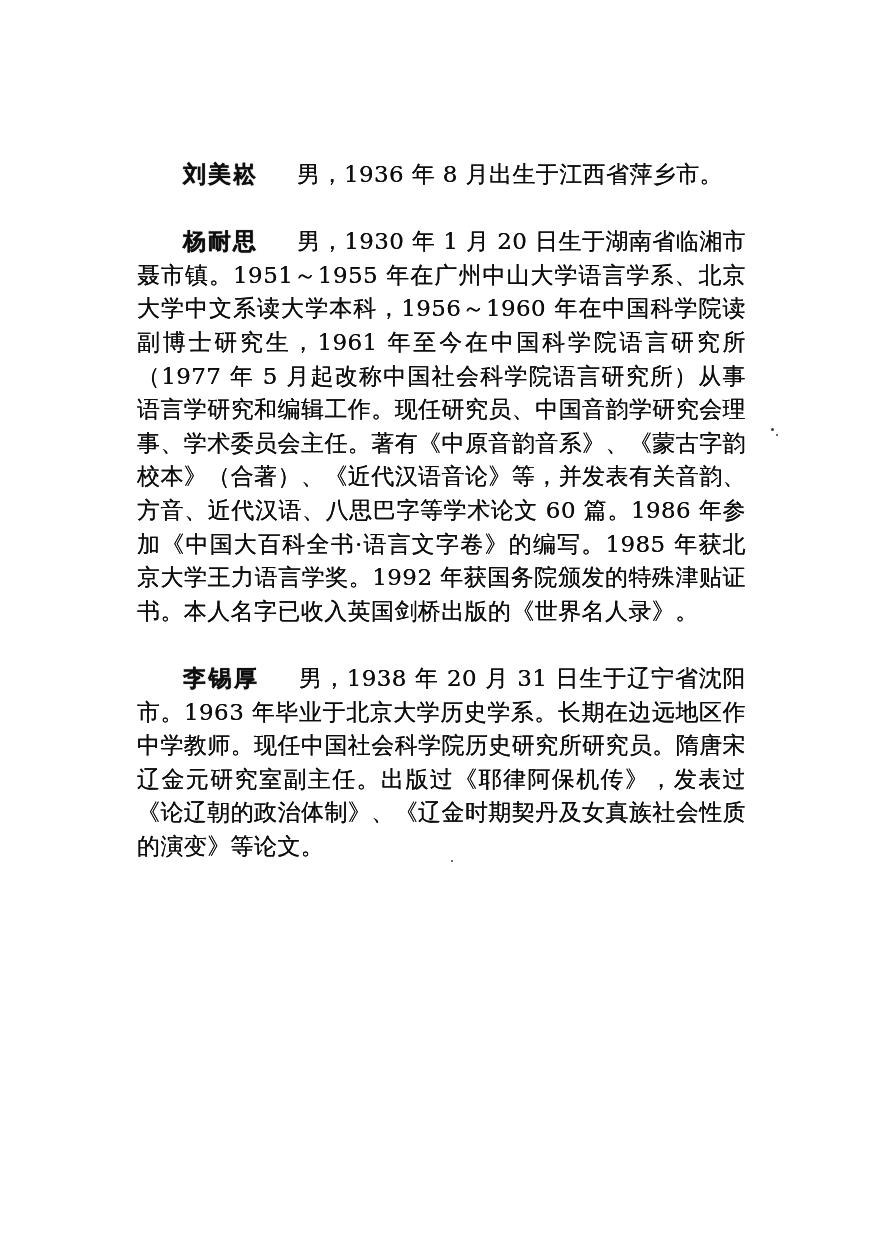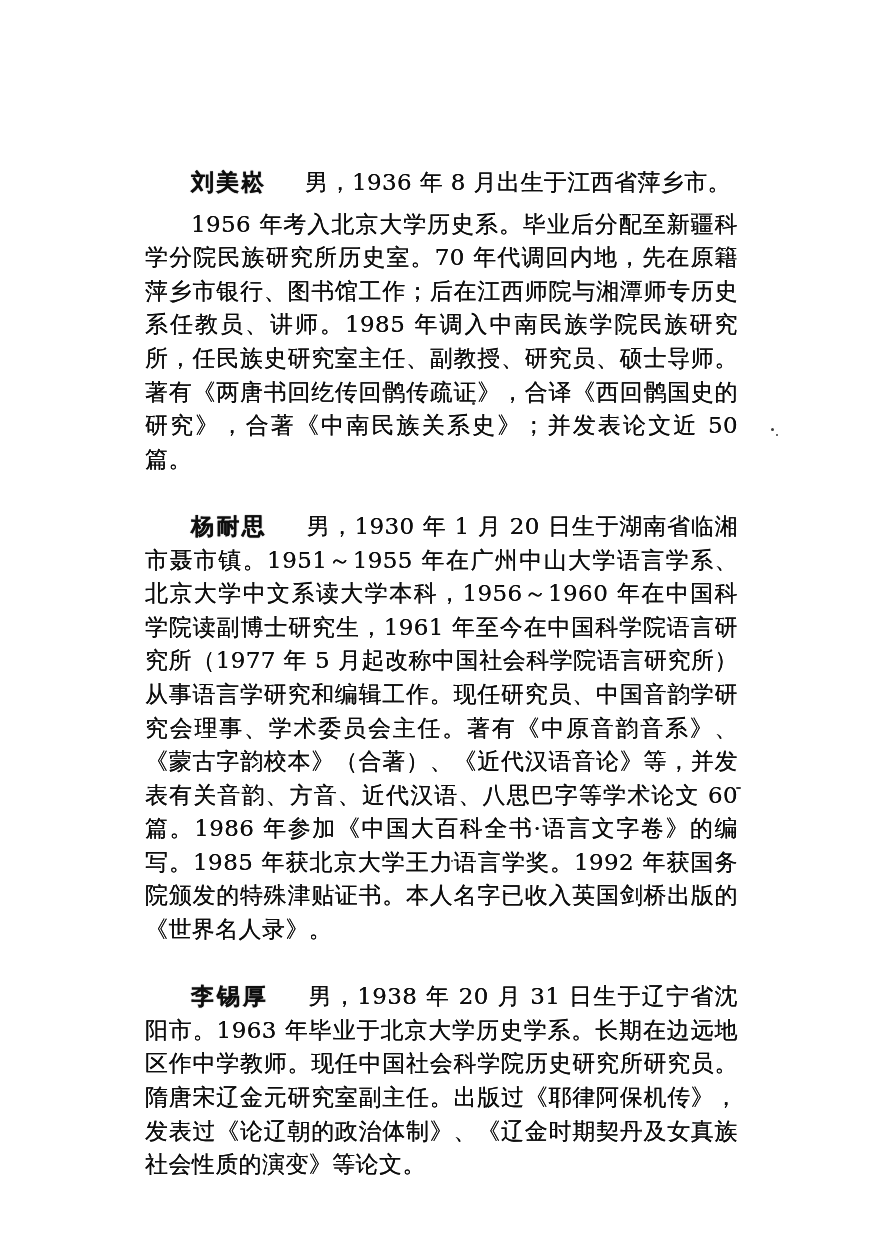--- a/index.html
+++ b/index.html
@@ -19,21 +19,21 @@
     width: 609px;
     color: #0e0e0e;
     font-size: 23px;
     line-height: 33.6px;
     text-align: justify;
     text-shadow: 0 0 0.6px #0e0e0e; 
   }
   .entry { margin: 0; }
   .entry + .entry { margin-top: 33.6px; } 
   .para {
-    margin: 8px;
+    margin: 0;
     text-indent: 2em;
     letter-spacing: 0.4px;
   }
   .person-name {
     font-family: "DejaVu Sans", sans-serif;
     font-weight: bold;
     letter-spacing: 2px;
     text-shadow: 0 0 0.9px #000;
   }
   .name-gap { display: inline-block; width: 1.7em; }
@@ -47,21 +47,20 @@
 </style>
 </head>
 <body>
 
 <div class="page">
 
   <div class="text-block">
 
     <section class="entry">
       <p class="para"><span class="person-name">刘美崧</span><span class="name-gap"></span><span>男，1936 年 8 月出生于江西省萍乡市。</span></p>
-      <p class="para">1956 年考入北京大学历史系。毕业后分配至新疆科学分院民族研究所历史室。70 年代调回内地，先在原籍萍乡市银行、图书馆工作；后在江西师院与湘潭师专历史系任教员、讲师。1985 年调入中南民族学院民族研究所，任民族史研究室主任、副教授、研究员、硕士导师。著有《两唐书回纥传回鹘传疏证》，合译《西回鹘国史的研究》，合著《中南民族关系史》；并发表论文近 50 篇。</p>
     </section>
 
     <section class="entry">
       <p class="para"><span class="person-name">杨耐思</span><span class="name-gap"></span><span>男，1930 年 1 月 20 日生于湖南省临湘市聂市镇。1951～1955 年在广州中山大学语言学系、北京大学中文系读大学本科，1956～1960 年在中国科学院读副博士研究生，1961 年至今在中国科学院语言研究所（1977 年 5 月起改称中国社会科学院语言研究所）从事语言学研究和编辑工作。现任研究员、中国音韵学研究会理事、学术委员会主任。著有《中原音韵音系》、《蒙古字韵校本》（合著）、《近代汉语音论》等，并发表有关音韵、方音、近代汉语、八思巴字等学术论文 60 篇。1986 年参加《中国大百科全书·语言文字卷》的编写。1985 年获北京大学王力语言学奖。1992 年获国务院颁发的特殊津贴证书。本人名字已收入英国剑桥出版的《世界名人录》。</span></p>
     </section>
 
     <section class="entry">
       <p class="para"><span class="person-name">李锡厚</span><span class="name-gap"></span><span>男，1938 年 20 月 31 日生于辽宁省沈阳市。1963 年毕业于北京大学历史学系。长期在边远地区作中学教师。现任中国社会科学院历史研究所研究员。隋唐宋辽金元研究室副主任。出版过《耶律阿保机传》，发表过《论辽朝的政治体制》、《辽金时期契丹及女真族社会性质的演变》等论文。</span></p>
     </section>
 

